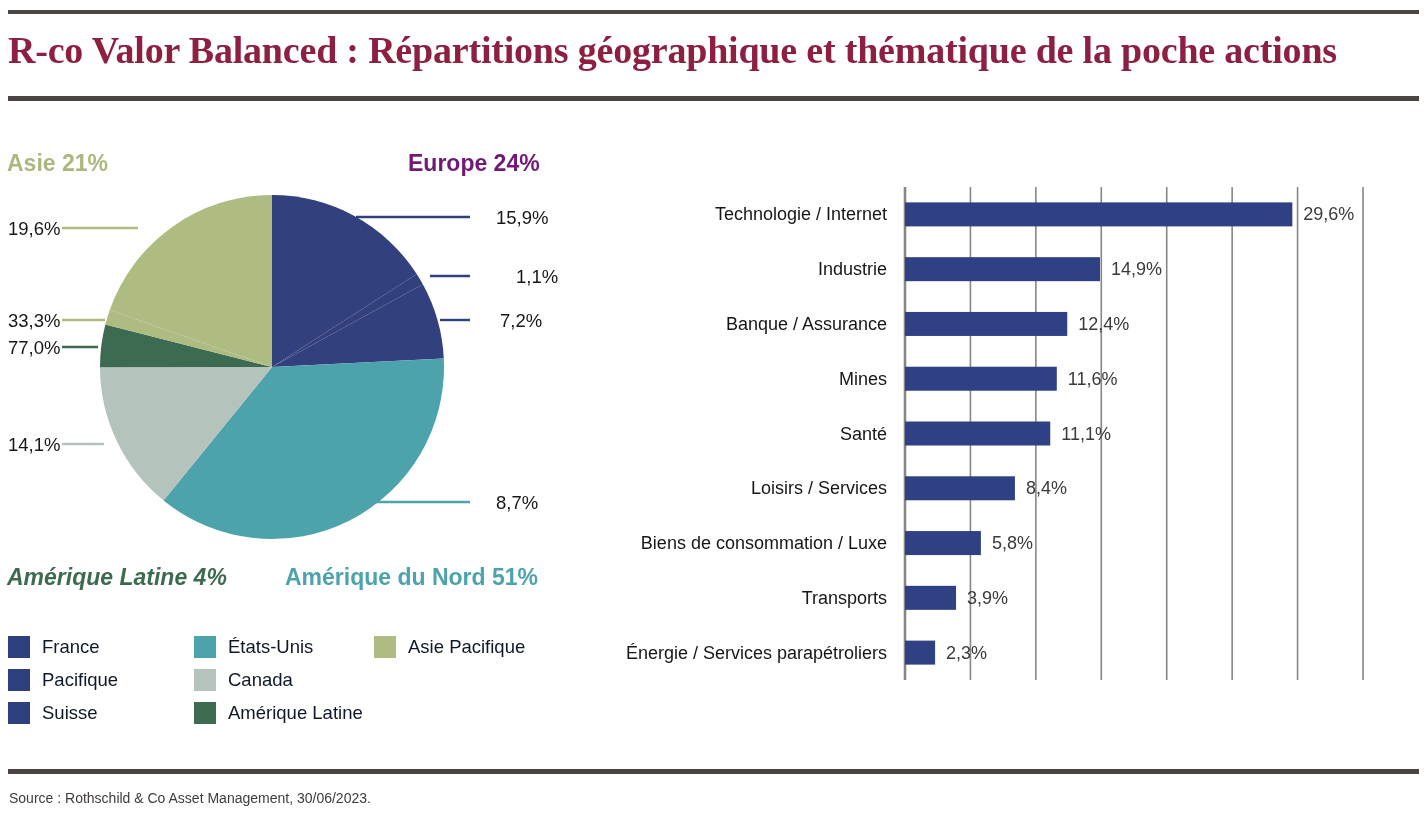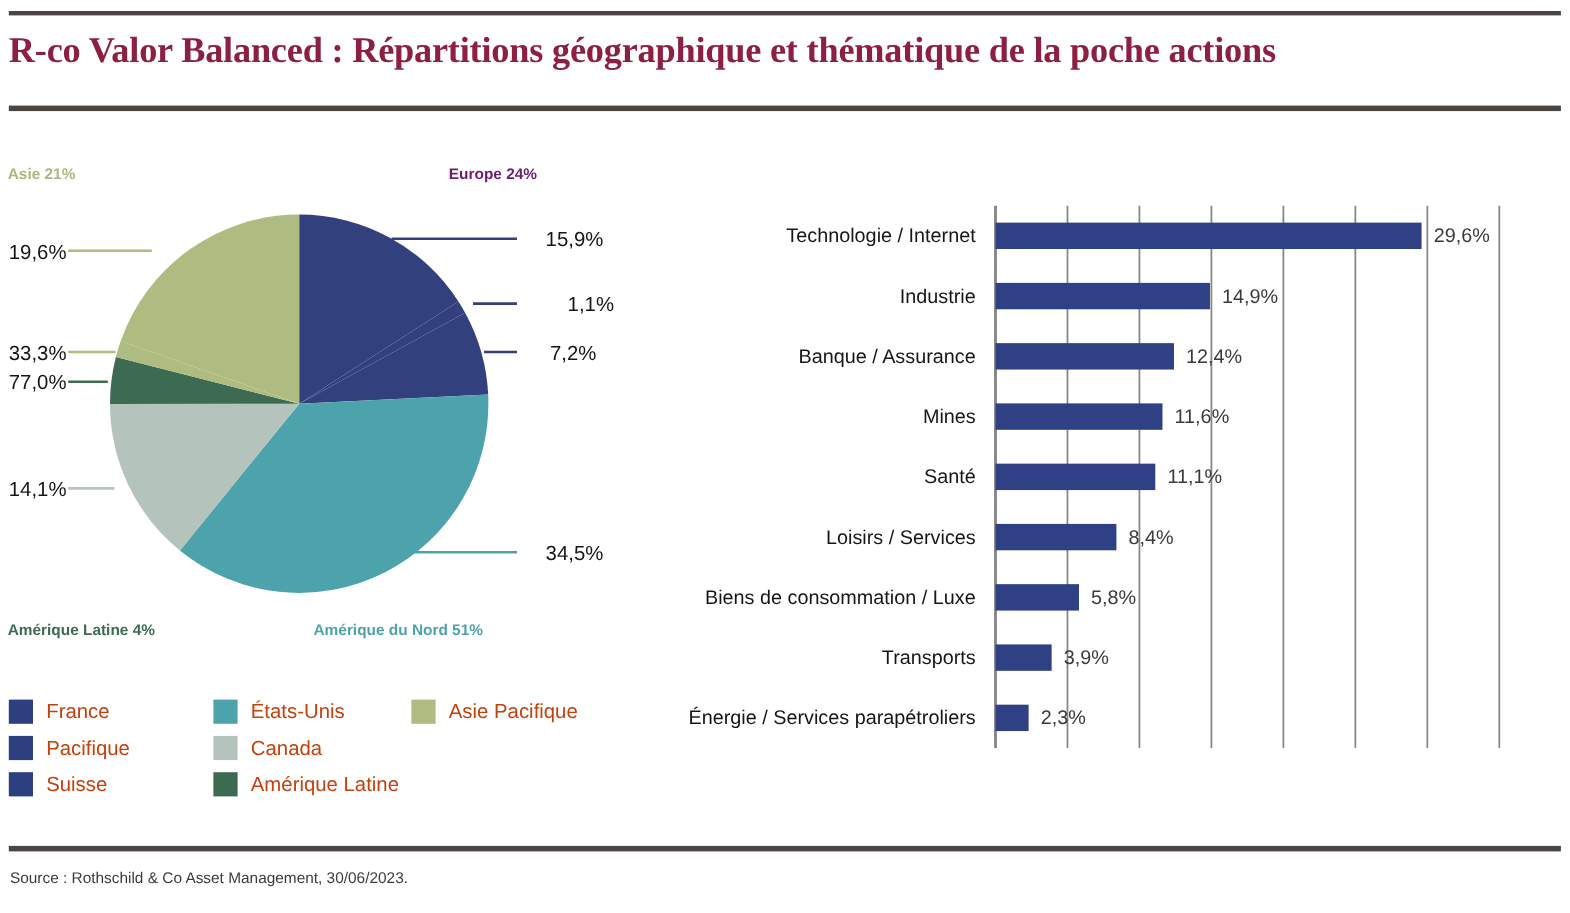--- a/index.html
+++ b/index.html
@@ -9,56 +9,56 @@
     position:relative;overflow:hidden;
   }
   .rule{position:absolute;background:#4a4543;}
   #rule-top{left:8px;top:10px;width:1411px;height:4px;}
   #rule-under-title{left:8px;top:96px;width:1411px;height:5px;}
   #rule-bottom{left:8px;top:769px;width:1411px;height:5px;}
 
   #page-title{
     position:absolute;left:8px;top:28px;width:1405px;
     font-family:"Liberation Serif", serif;
-    font-size:33px;font-weight:bold;color:#8d1f41;
+    font-size:38px;font-weight:bold;color:#8d1f41;
     letter-spacing:-0.2px;white-space:nowrap;
   }
 
   #source-note{
     position:absolute;left:9px;top:790px;
     font-size:14px;color:#3f3b39;
   }
 
   
   #pie-panel{position:absolute;left:0;top:130px;width:600px;height:600px;}
 
-  .region-head{position:absolute;font-size:14px;font-weight:bold;white-space:nowrap;}
+  .region-head{position:absolute;font-size:23px;font-weight:bold;white-space:nowrap;}
   #head-asie{left:7px;top:20px;color:#aab77e;}
   #head-europe{left:408px;top:20px;color:#701a75;}
-  #head-amlat{left:7px;top:434px;color:#3d6b51;}
+  #head-amlat{left:7px;top:434px;color:#3d6b51;font-style:italic;}
   #head-amnord{left:285px;top:434px;color:#4da3ab;}
 
   #pie-svg{position:absolute;left:0;top:0;}
 
   .lbl{position:absolute;font-size:18.5px;color:#161616;white-space:nowrap;
        font-family:"Liberation Sans", sans-serif;}
 
   
   #bar-panel{position:absolute;left:600px;top:175px;width:827px;height:520px;}
   #bar-svg{position:absolute;left:0;top:0;}
 
   
   #pie-legend{position:absolute;left:8px;top:630px;width:580px;}
   .leg-col{position:absolute;top:0;}
   #leg-col-0{left:0px;}
   #leg-col-1{left:186px;}
   #leg-col-2{left:366px;}
   .leg-item{display:flex;align-items:center;height:33px;}
   .leg-sw{width:22px;height:22px;flex:0 0 22px;}
-  .leg-tx{margin-left:12px;font-size:18.5px;color:#c2410c;white-space:nowrap;}
+  .leg-tx{margin-left:12px;font-size:18.5px;color:#0f172a;white-space:nowrap;}
 </style>
 </head>
 <body>
 
 <div class="rule" id="rule-top"></div>
 <div id="page-title">R-co Valor Balanced : Répartitions géographique et thématique de la poche actions</div>
 <div class="rule" id="rule-under-title"></div>
 <div class="rule" id="rule-bottom"></div>
 <div id="source-note">Source : Rothschild &amp; Co Asset Management, 30/06/2023.</div>
 
@@ -90,21 +90,21 @@
         <line x1="104" y1="314" x2="62" y2="314" stroke="#b5c3bd" stroke-width="2.4"></line>
         <line x1="98" y1="217" x2="62" y2="217" stroke="#3d6b51" stroke-width="2.4"></line>
         <line x1="105" y1="190" x2="62" y2="190" stroke="#aebb81" stroke-width="2.4"></line>
         <line x1="138" y1="98" x2="62" y2="98" stroke="#aebb81" stroke-width="2.4"></line>
       </g>
   </svg>
 
   <div class="lbl" id="co-0" style="left: 496px; top: 77px;">15,9%</div>
   <div class="lbl" id="co-1" style="left: 516px; top: 136px;">1,1%</div>
   <div class="lbl" id="co-2" style="left: 500px; top: 180px;">7,2%</div>
-  <div class="lbl" id="co-3" style="left: 496px; top: 362px;">34,5%</div>
+  <div class="lbl" id="co-3" style="left: 496px; top: 362px;">8,7%</div>
   <div class="lbl" id="co-4" style="left: 8px; top: 304px;">14,1%</div>
   <div class="lbl" id="co-5" style="left: 8px; top: 207px;">77,0%</div>
   <div class="lbl" id="co-6" style="left: 8px; top: 180px;">33,3%</div>
   <div class="lbl" id="co-7" style="left: 8px; top: 88px;">19,6%</div>
 </div>
 
 <div id="pie-legend">
   <div class="leg-col" id="leg-col-0">
       <div class="leg-item">
         <span class="leg-sw" style="background: rgb(46, 63, 127);"></span>

